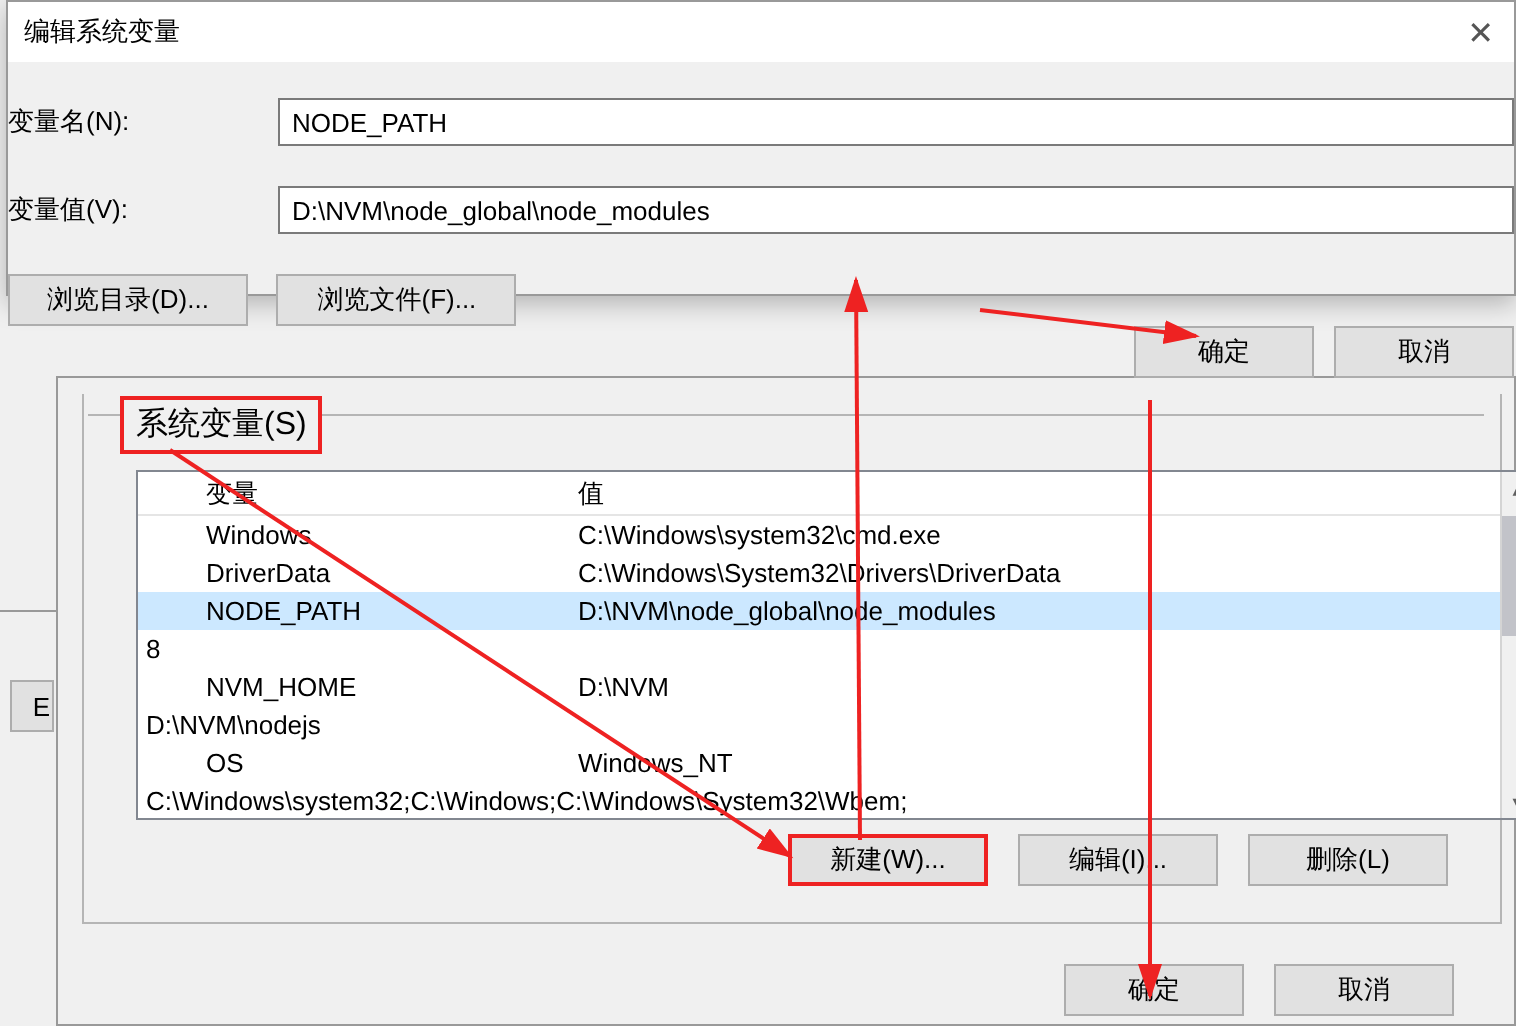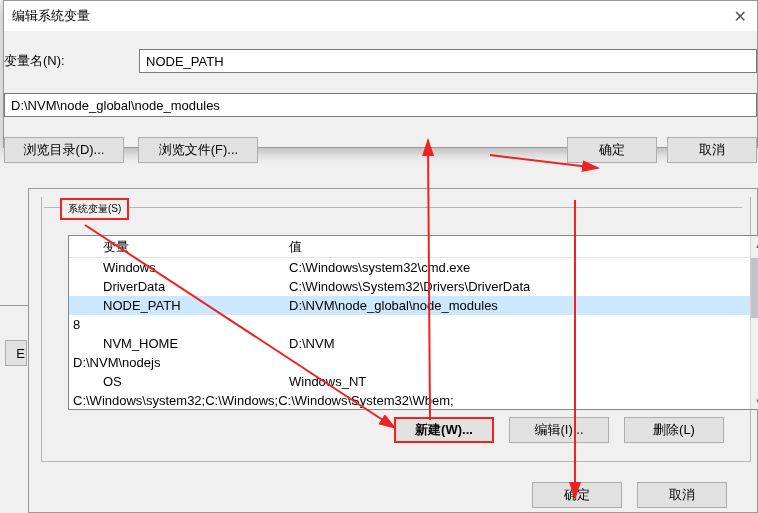--- a/index.html
+++ b/index.html
@@ -10,50 +10,50 @@
       position: absolute; top: 0; left: 3px; width: 755px; height: 148px;
       background: #f0f0f0; border: 1px solid #999; box-shadow: 0 4px 12px rgba(0,0,0,0.25);
       z-index: 10;
     }
     .titlebar { height: 30px; display: flex; align-items: center; padding: 0 8px; background: #fff; font-size: 13px; position: relative; }
     .titlebar .close { position: absolute; right: 10px; top: 6px; font-size: 16px; color: #555; cursor: pointer; }
     .dialog-body { padding: 18px 0; }
     .form-row { display: flex; align-items: center; margin-bottom: 20px; }
     .form-row label { width: 135px; font-size: 13px; }
     .form-row input { flex: 1; height: 24px; border: 1px solid #7a7a7a; padding: 0 6px; font-size: 13px; background: #fff; }
-    .button-row { display: flex; padding-top: 0; }
+    .button-row { display: flex; padding-top: 0; flex-direction: column; }
     .btn { height: 26px; min-width: 90px; background: #e1e1e1; border: 1px solid #adadad; font-size: 13px; cursor: pointer; display: inline-flex; align-items: center; justify-content: center; padding: 0 12px; }
     .left-btns .btn { margin-right: 10px; width: 120px; }
     .right-btns { margin-left: auto; display: flex; }
     .right-btns .btn { margin-left: 10px; width: 90px; }
     
     
     .lower-window {
       position: absolute; top: 188px; left: 28px; width: 730px; height: 325px;
       background: #f0f0f0; border: 1px solid #999;
       z-index: 5;
     }
     .group-box { position: absolute; left: 12px; top: 8px; width: 710px; height: 265px; border: 1px solid #b5b5b5; border-top: none; }
-    .group-label-box { position: absolute; top: 1px; left: 18px; padding: 2px 6px; font-size: 10px; border: 2px solid #e22; background: #f0f0f0; z-index: 2;}
+    .group-label-box { position: absolute; top: 1px; left: 18px; padding: 2px 6px; font-size: 16px; border: 2px solid #e22; background: #f0f0f0; z-index: 2;}
     .group-top-line { position:absolute; top:9px; left:0; right:0; height:1px; background:#b5b5b5; }
     
     .table-wrap { position: absolute; top: 38px; left: 26px; width: 700px; height: 175px; background: #fff; border: 1px solid #828790; overflow: hidden; }
     .table-header { display:flex; height:22px; background:#fff; border-bottom:1px solid #e5e5e5; font-size:13px; }
     .col1 { width: 190px; padding-left: 8px; display:flex; align-items:center;margin-left:26px;}
     .col2 { flex:1; padding-left: 4px; display:flex; align-items:center;}
     .table-body { height: 153px; overflow-y: auto; }
     .row { display:flex; height:19px; font-size:13px; align-items:center; }
     .row.selected { background: #cce8ff; }
     .scrollbar-v { position:absolute; right:0; top:0; bottom:0; width:17px; background:#f0f0f0; border-left:1px solid #d4d4d4;}
     .scroll-thumb { position:absolute; top:22px; right:1px; width:15px; height:60px; background:#c2c3c9; }
     .scroll-arrow { position:absolute; right:1px; width:15px; height:17px; display:flex; align-items:center; justify-content:center; font-size:9px; color:#606060;}
     
     .lower-buttons { position:absolute; bottom: 18px; right: 26px; display:flex; }
     .lower-buttons .btn { width: 100px; margin-left: 15px; }
-    .highlight-btn { border: 2px solid #e22 !important; font-weight: bold; }
+    .highlight-btn { border: 2px solid #e22 !important; }
     
     .bottom-buttons { position:absolute; bottom: 0; right: 30px; display:flex; height: 30px; overflow:hidden; align-items: flex-start;}
     .bottom-buttons .btn { width:90px; margin-left:15px; height:26px; }
     
     
     .arrow-svg { position: absolute; top: 0; left: 0; width: 758px; height: 513px; z-index: 50; pointer-events: none;}
     
     .left-edge { position:absolute; top:305px; left:0; width:30px; height:210px; background:#f0f0f0; border-top:1px solid #999;}
     .left-btn-piece { position:absolute; top:340px; left:5px; width:22px; height:26px; background:#e1e1e1; border:1px solid #adadad; font-size:13px; display:flex; align-items:center; justify-content:flex-end; padding-right:1px; overflow:hidden;}
   </style>
@@ -128,20 +128,21 @@
   <div class="titlebar">
     <span>编辑系统变量</span>
     <span class="close">✕</span>
   </div>
   <div class="dialog-body">
     <div class="form-row">
       <label>变量名(N):</label>
       <input type="text" value="NODE_PATH" style="">
     </div>
     <div class="form-row">
+      <label>变量值(V):</label>
       <input type="text" value="D:\NVM\node_global\node_modules" style="">
     </div>
     <div class="button-row">
       <div class="left-btns">
         <button class="btn">浏览目录(D)...</button>
         <button class="btn">浏览文件(F)...</button>
       </div>
       <div class="right-btns">
         <button class="btn">确定</button>
         <button class="btn">取消</button>

